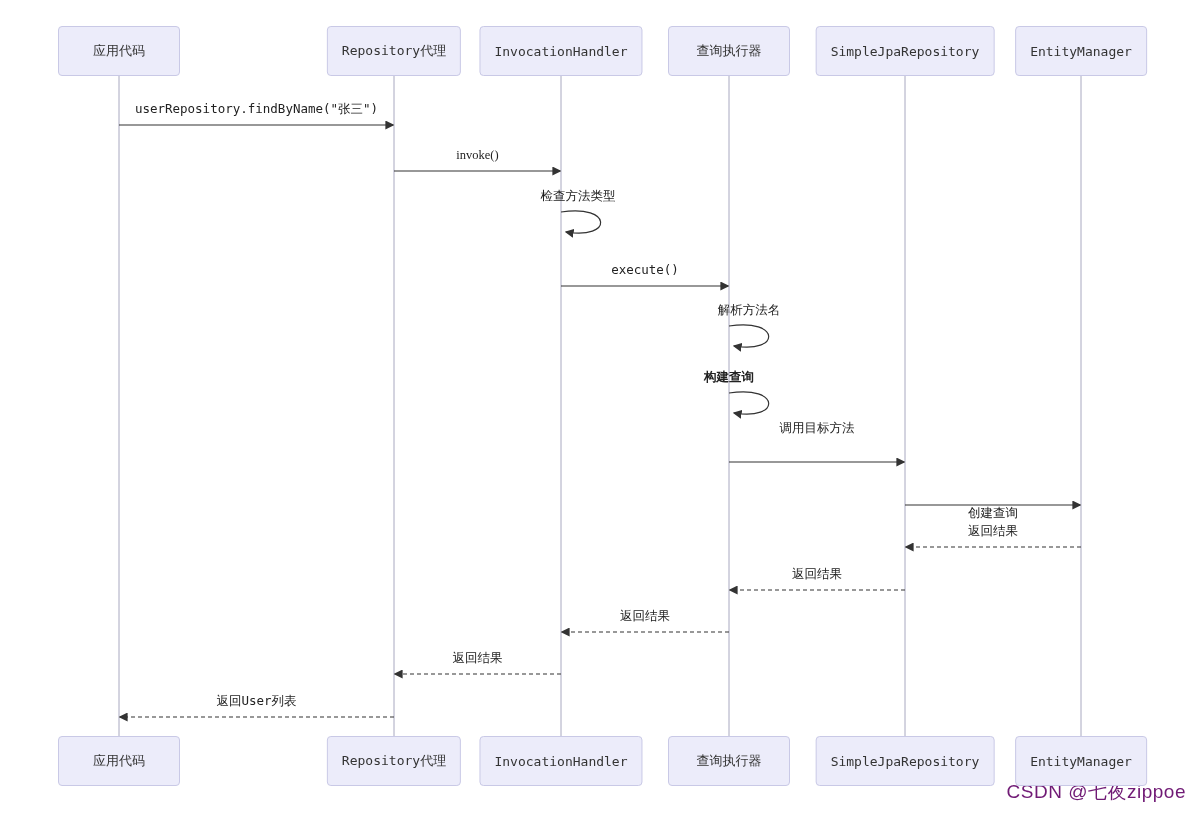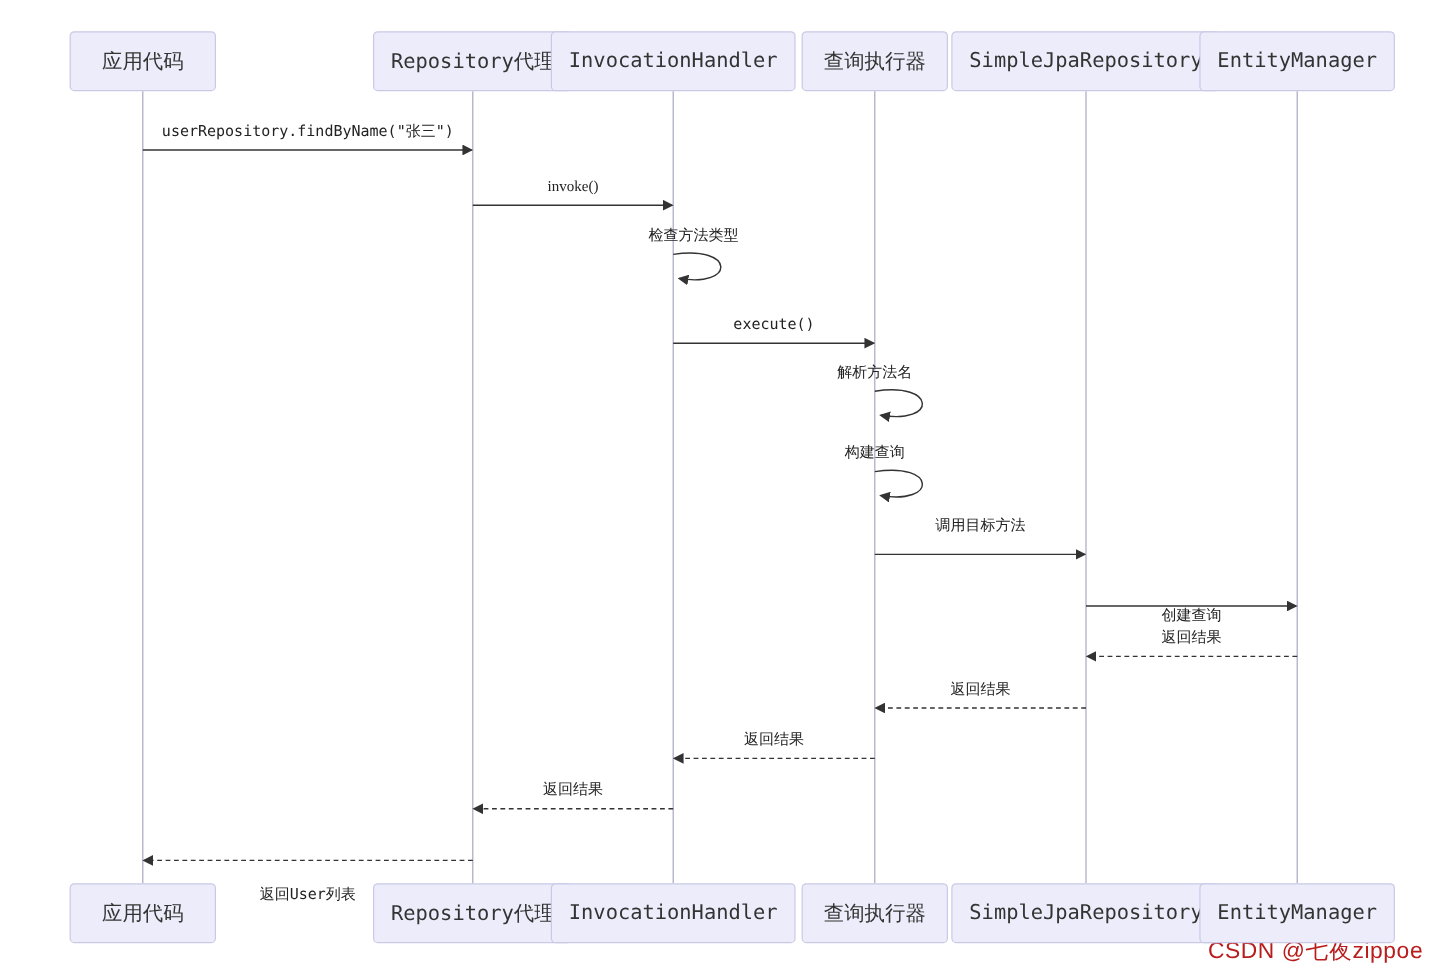--- a/index.html
+++ b/index.html
@@ -28,41 +28,41 @@
     border: 1px solid #C9C9E6;
     border-radius: 4px;
     height: 50px;
     min-width: 122px;
     padding: 0 14px;
     box-sizing: border-box;
     display: flex;
     align-items: center;
     justify-content: center;
     font-family: "DejaVu Sans Mono", "DejaVu Sans", monospace;
-    font-size: 17px;
+    font-size: 13px;
     color: #333;
     white-space: nowrap;
   }
   .msg-label {
     position: absolute;
     transform: translateX(-50%);
     font-family: "DejaVu Sans Mono", "DejaVu Sans", monospace;
     font-size: 12.5px;
     line-height: 16px;
     color: #222;
     white-space: nowrap;
   }
   .watermark {
     position: absolute;
     right: 14px;
     bottom: 8px;
     font-family: "Liberation Sans", "DejaVu Sans", sans-serif;
     font-size: 19px;
     letter-spacing: 0.5px;
-    color: #b91c1c;
+    color: #701a75;
   }
 </style>
 </head>
 <body>
 
 <div id="stage">
   <svg id="arrows" width="1200" height="813">
     <defs>
       <marker id="arrowhead" viewBox="0 0 10 10" refX="8.5" refY="5" markerWidth="7.5" markerHeight="7.5" orient="auto-start-reverse">
         <path d="M 0 0 L 10 5 L 0 10 z" fill="#333333"></path>
@@ -98,22 +98,22 @@
     <div class="actor-box" style="left: 729px; top: 26px; background: rgb(236, 236, 250); border-color: rgb(201, 201, 230);">查询执行器</div>
     <div class="actor-box" style="left: 729px; top: 736px; background: rgb(236, 236, 250); border-color: rgb(201, 201, 230);">查询执行器</div>
     <div class="actor-box" style="left: 905px; top: 26px; background: rgb(236, 236, 250); border-color: rgb(201, 201, 230);">SimpleJpaRepository</div>
     <div class="actor-box" style="left: 905px; top: 736px; background: rgb(236, 236, 250); border-color: rgb(201, 201, 230);">SimpleJpaRepository</div>
     <div class="actor-box" style="left: 1081px; top: 26px; background: rgb(236, 236, 250); border-color: rgb(201, 201, 230);">EntityManager</div>
     <div class="actor-box" style="left: 1081px; top: 736px; background: rgb(236, 236, 250); border-color: rgb(201, 201, 230);">EntityManager</div>
     <div class="msg-label" style="left: 256.5px; top: 101px;">userRepository.findByName("张三")</div>
     <div class="msg-label" style="left: 477.5px; top: 147px; font-family: Liberation Serif, serif;">invoke()</div>
     <div class="msg-label" style="left: 578px; top: 188px;">检查方法类型</div>
     <div class="msg-label" style="left: 645px; top: 262px;">execute()</div>
-    <div class="msg-label" style="left: 729px; top: 302px;">解析方法名</div>
-    <div class="msg-label" style="left: 729px; top: 369px;">构建查询</div>
-    <div class="msg-label" style="left: 817px; top: 430px;">调用目标方法</div>
+    <div class="msg-label" style="left: 749px; top: 302px;">解析方法名</div>
+    <div class="msg-label" style="left: 729px; top: 369px; font-weight: bold;">构建查询</div>
+    <div class="msg-label" style="left: 817px; top: 420px;">调用目标方法</div>
     <div class="msg-label" style="left: 993px; top: 481px; margin-top: 24px;">创建查询</div>
     <div class="msg-label" style="left: 993px; top: 523px;">返回结果</div>
     <div class="msg-label" style="left: 817px; top: 566px;">返回结果</div>
     <div class="msg-label" style="left: 645px; top: 608px;">返回结果</div>
     <div class="msg-label" style="left: 477.5px; top: 650px;">返回结果</div>
-    <div class="msg-label" style="left: 256.5px; top: 693px; margin-top: 44px;">返回User列表</div>
+    <div class="msg-label" style="left: 256.5px; top: 693px;">返回User列表</div>
   </div>
 
 </body></html>

